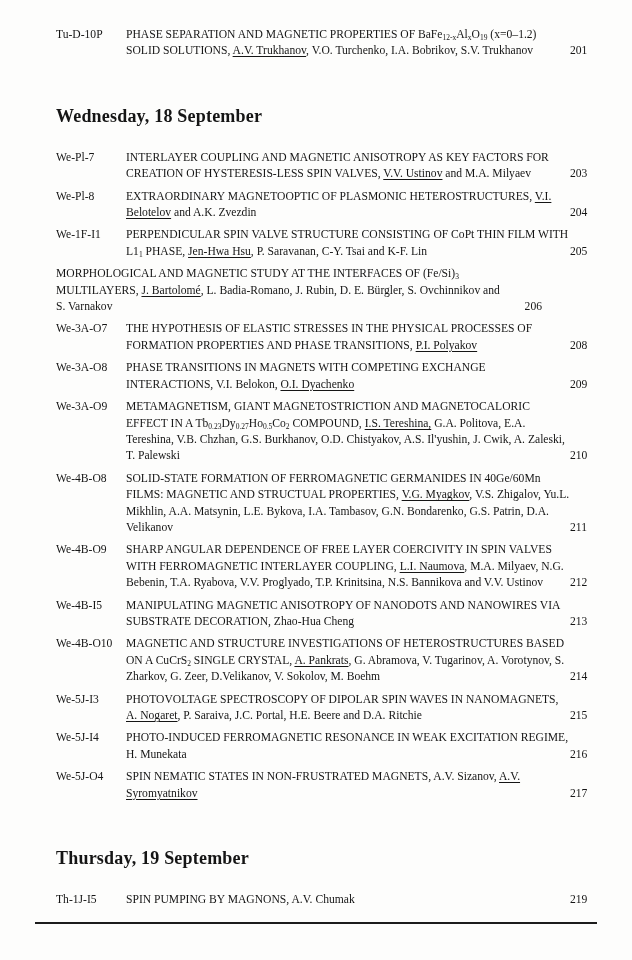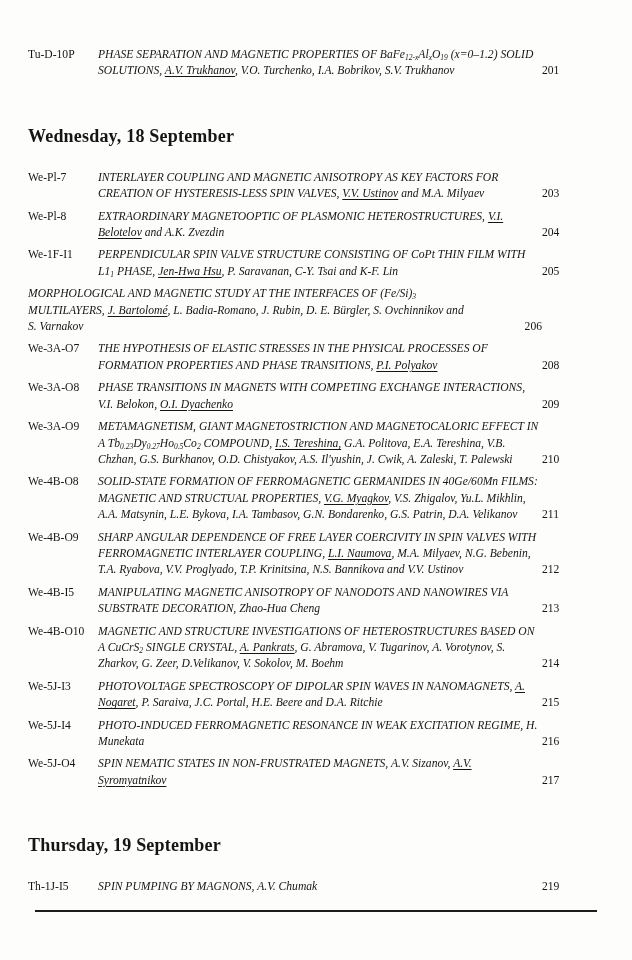--- a/index.html
+++ b/index.html
@@ -8,39 +8,38 @@
     width: 632px;
     height: 960px;
     margin: 0 auto;
     background: #fdfdfc;
     font-family: "Liberation Serif", "DejaVu Serif", serif;
     color: #151515;
     overflow: hidden;
     box-sizing: border-box;
   }
   .content {
-    padding: 27px 0 0 28px;
+    padding: 27px 0 0 56px;
     width: 542px;
     box-sizing: border-box;
-    margin-top: 20px;
   }
   .day-heading {
     font-size: 18px;
     font-weight: bold;
     margin: 46px 0 23px 0;
     letter-spacing: 0.2px;
   }
   .toc-entry {
     display: flex;
     margin-bottom: 6px;
     font-size: 11.6px;
     line-height: 16.4px;
   }
   .session-code { width: 70px; flex: none; }
-  .entry-body { width: 444px; flex: none; font-style: italic; }
+  .entry-body { width: 444px; flex: none; }
   .entry-pageno { flex: 1; text-align: right; align-self: flex-end; }
   .u { text-decoration: underline; text-underline-offset: 2px; }
   .entry-body sub { font-size: 7.5px; line-height: 0; vertical-align: -2px; letter-spacing: 0; }
   .footer-rule {
     border: none;
     border-top: 2.6px solid #1c1c1c;
     width: 562px;
     margin: 14px 0 0 35px;
   }
 </style>

